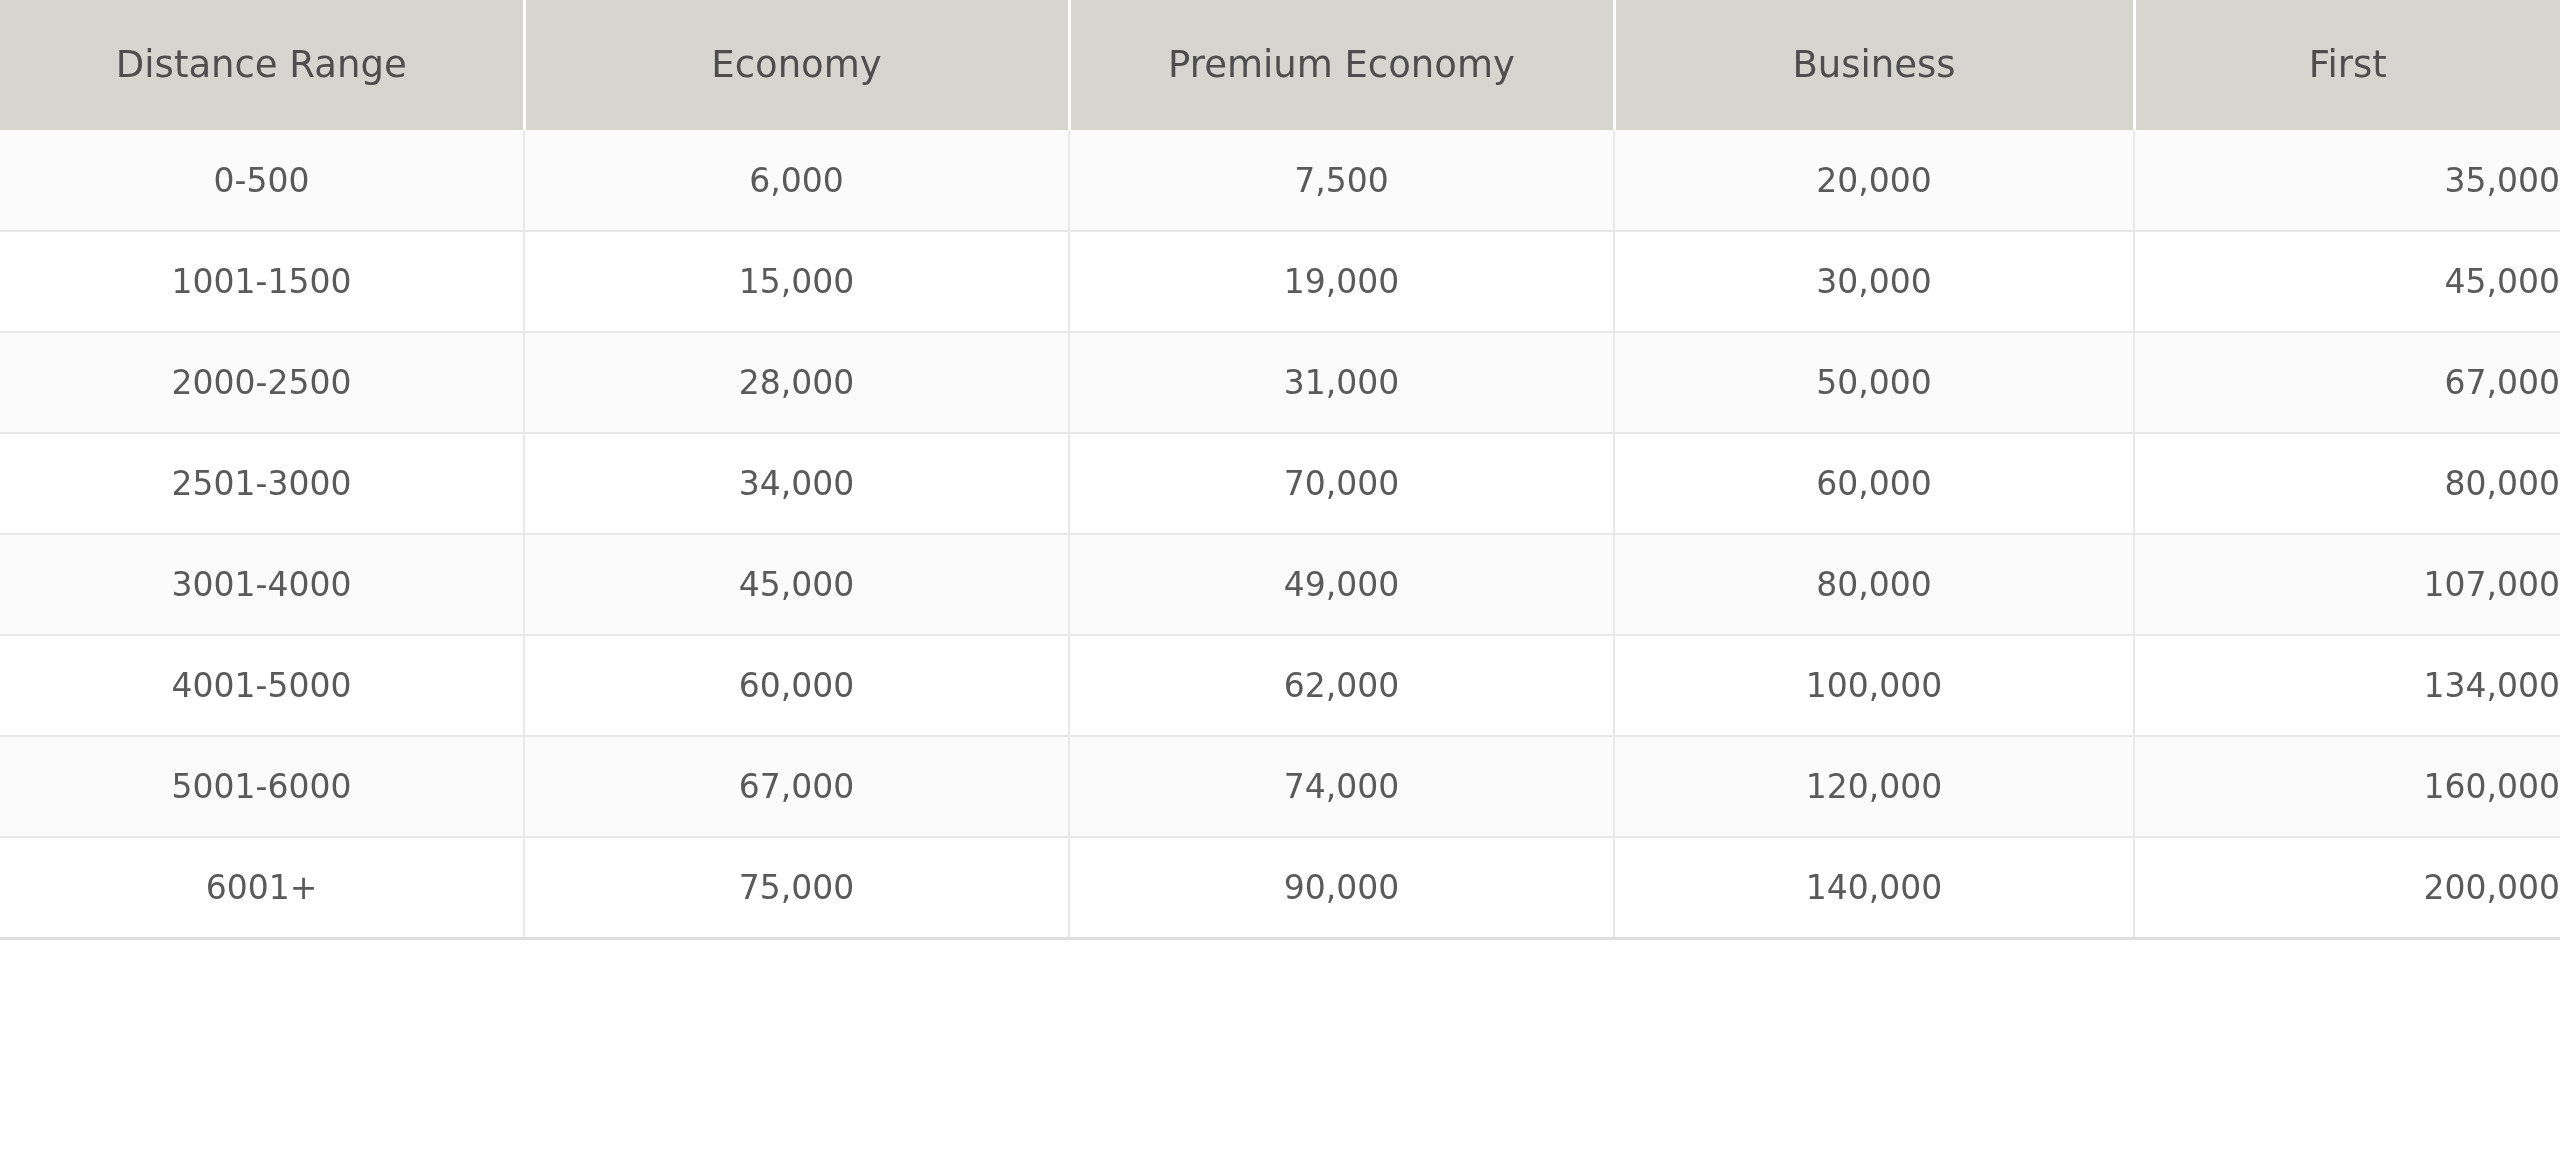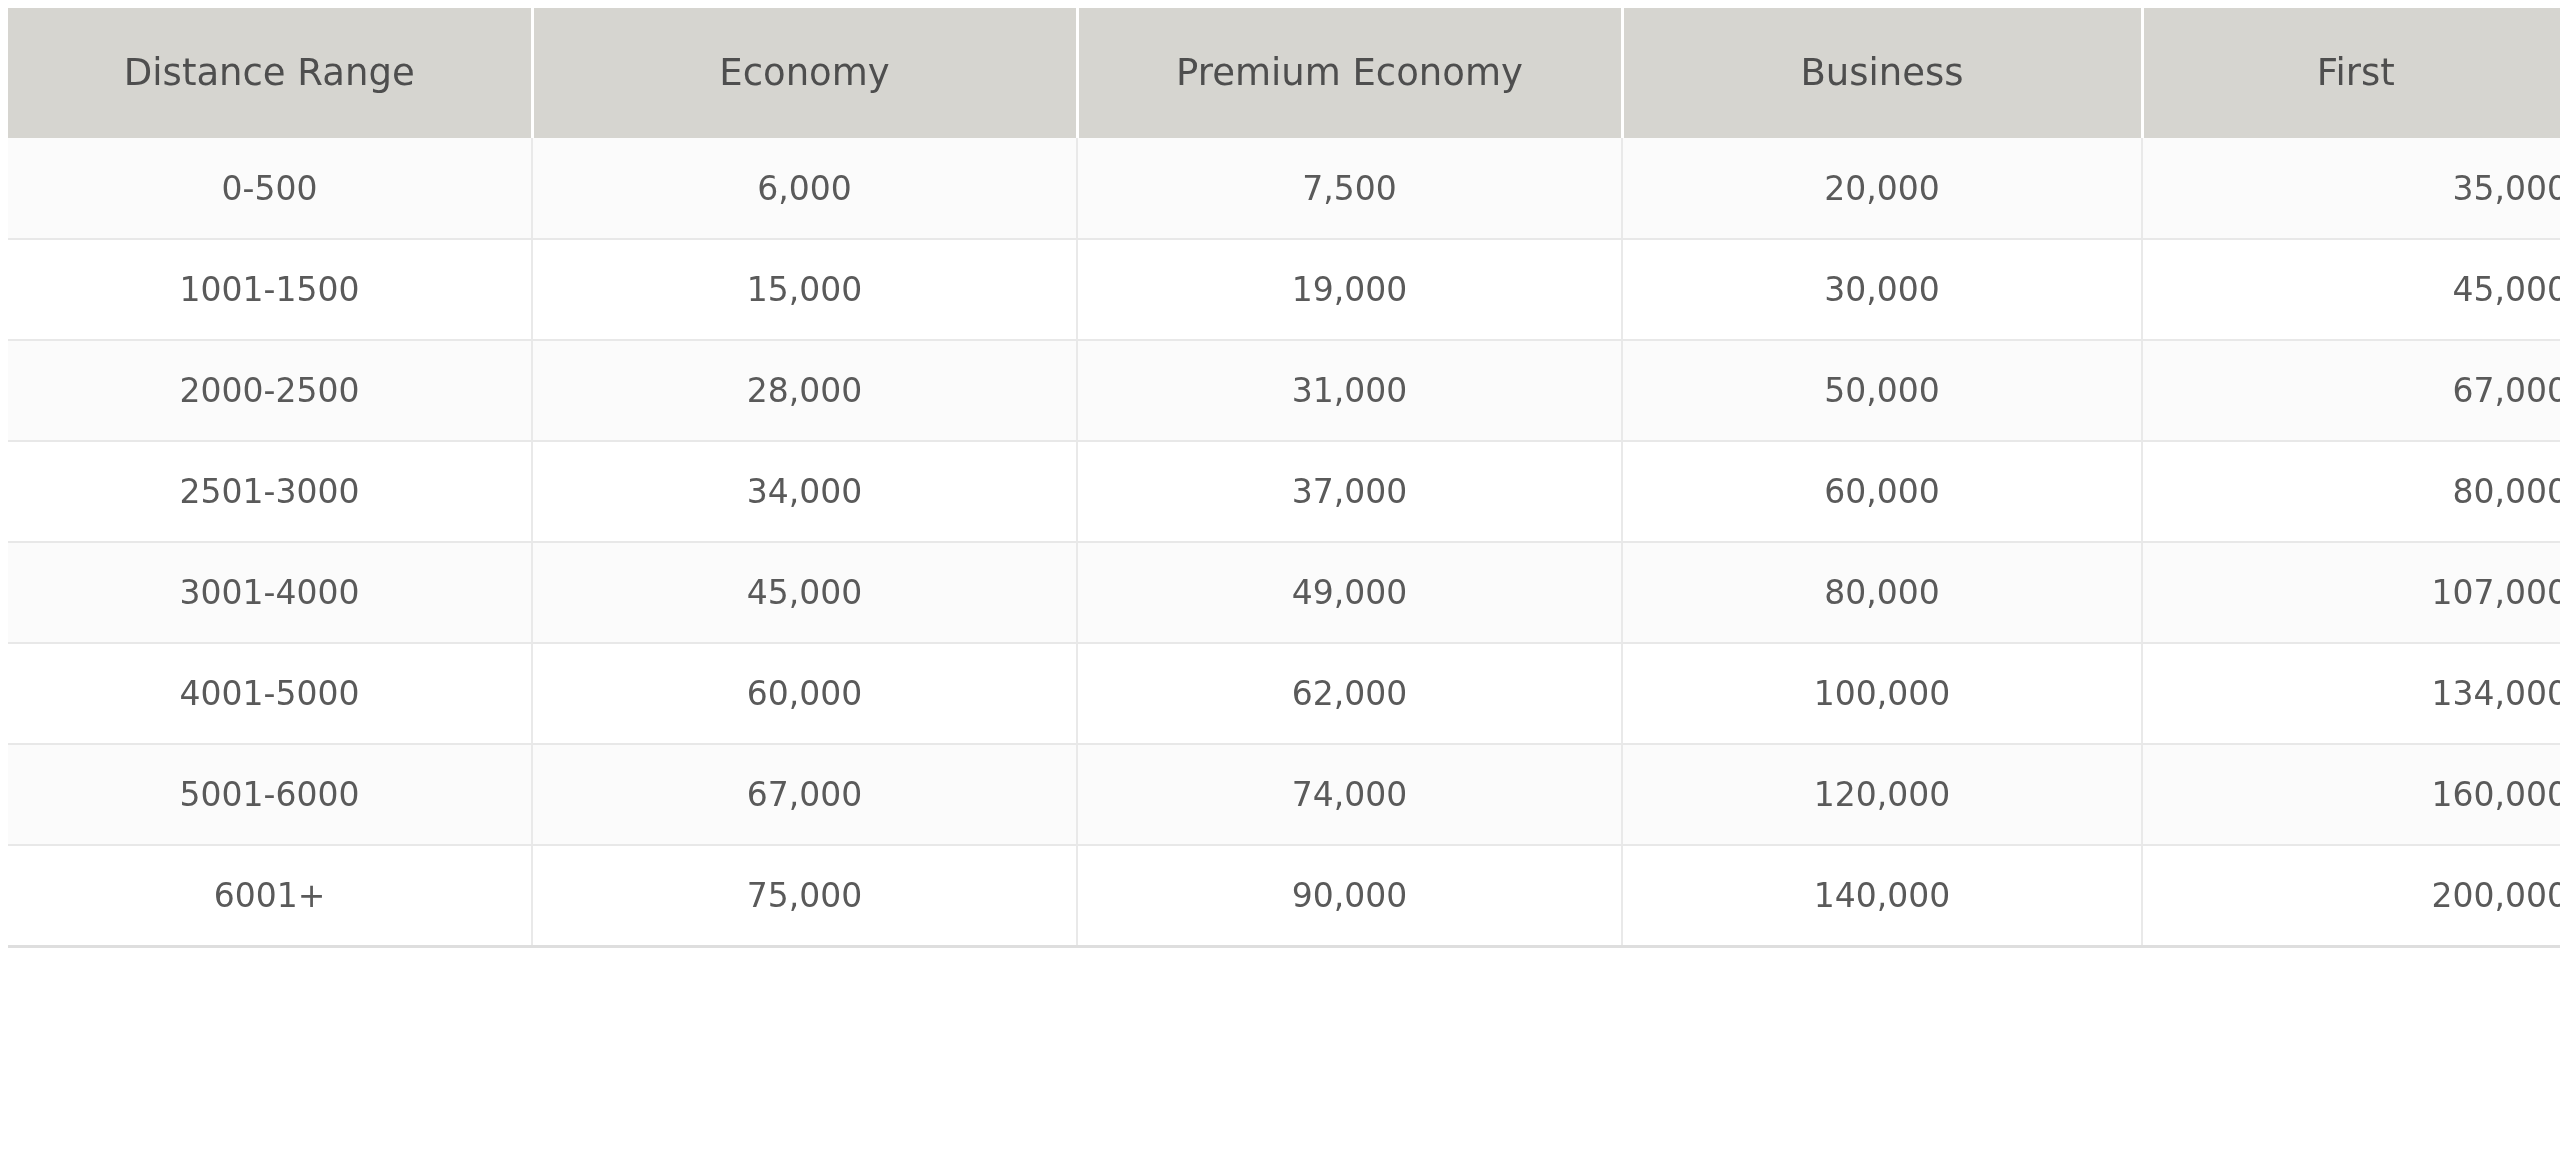--- a/index.html
+++ b/index.html
@@ -12,21 +12,21 @@
   }
   body {
     font-family: "DejaVu Sans", "Liberation Sans", sans-serif;
     color: #4a4a4a;
   }
   .sheet {
     width: 2560px;
     height: 1153px;
     background: #ffffff;
     box-sizing: border-box;
-    padding: 8px;
+    padding: 0;
   }
   table.award-table {
     border-collapse: collapse;
     width: 2560px;
     table-layout: fixed;
   }
   table.award-table th,
   table.award-table td {
     text-align: center;
     vertical-align: middle;
@@ -111,21 +111,21 @@
       <tr>
         <td>2000-2500</td>
         <td>28,000</td>
         <td>31,000</td>
         <td>50,000</td>
         <td>67,000</td>
       </tr>
       <tr>
         <td>2501-3000</td>
         <td>34,000</td>
-        <td>37,000</td>
+        <td>70,000</td>
         <td>60,000</td>
         <td>80,000</td>
       </tr>
       <tr>
         <td>3001-4000</td>
         <td>45,000</td>
         <td>49,000</td>
         <td>80,000</td>
         <td>107,000</td>
       </tr>

